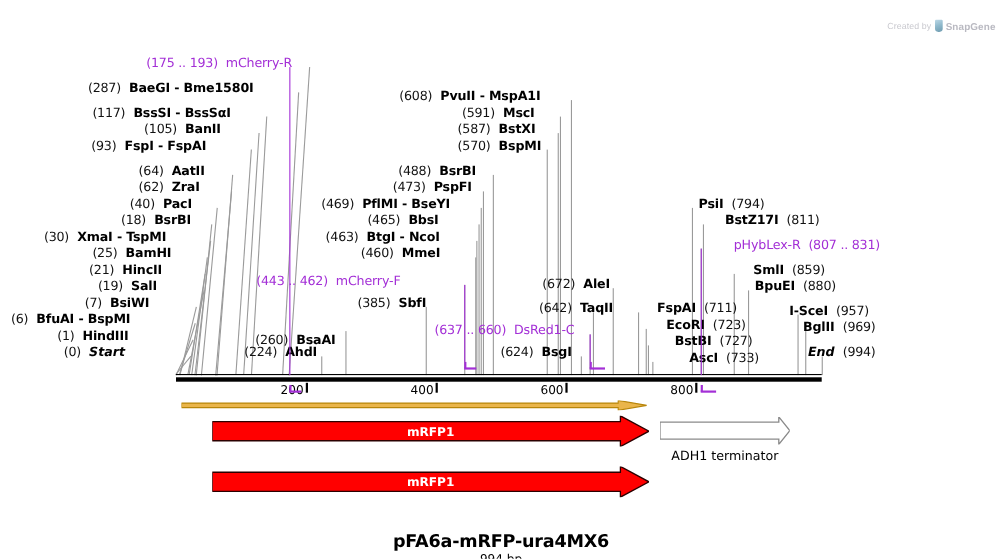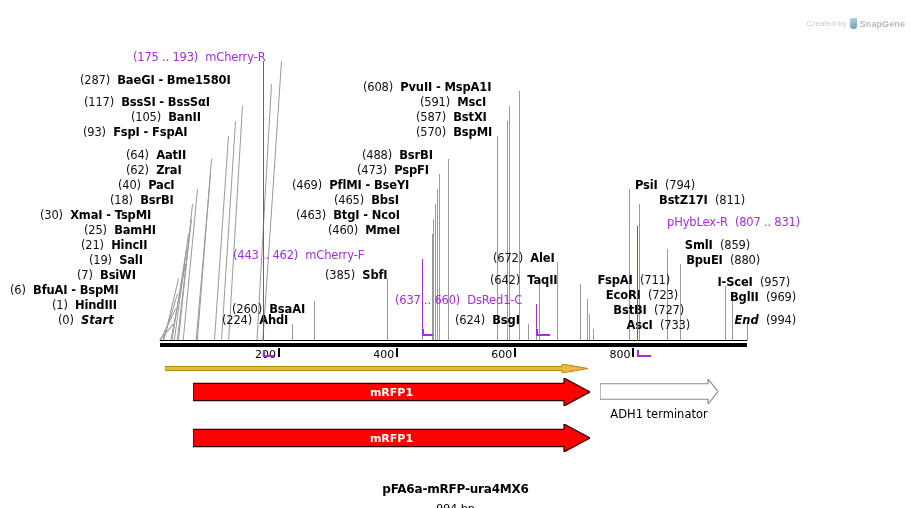--- a/index.html
+++ b/index.html
@@ -78,21 +78,21 @@
     pointer-events:none;
   }
   .featlabel{
     position:absolute;font-size:11.5px;color:#000;white-space:nowrap;
     font-family:"DejaVu Sans","Liberation Sans",sans-serif;
   }
 
   
   #title{
     position:absolute;width:100%;text-align:center;
-    font-size:12px;font-weight:700;color:#000;letter-spacing:-.2px;
+    font-size:16px;font-weight:700;color:#000;letter-spacing:-.2px;
     font-family:"DejaVu Sans","Liberation Sans",sans-serif;
   }
   #subtitle{
     position:absolute;width:100%;text-align:center;
     font-size:11px;color:#000;
     font-family:"DejaVu Sans","Liberation Sans",sans-serif;
   }
 </style>
 </head>
 <body>

